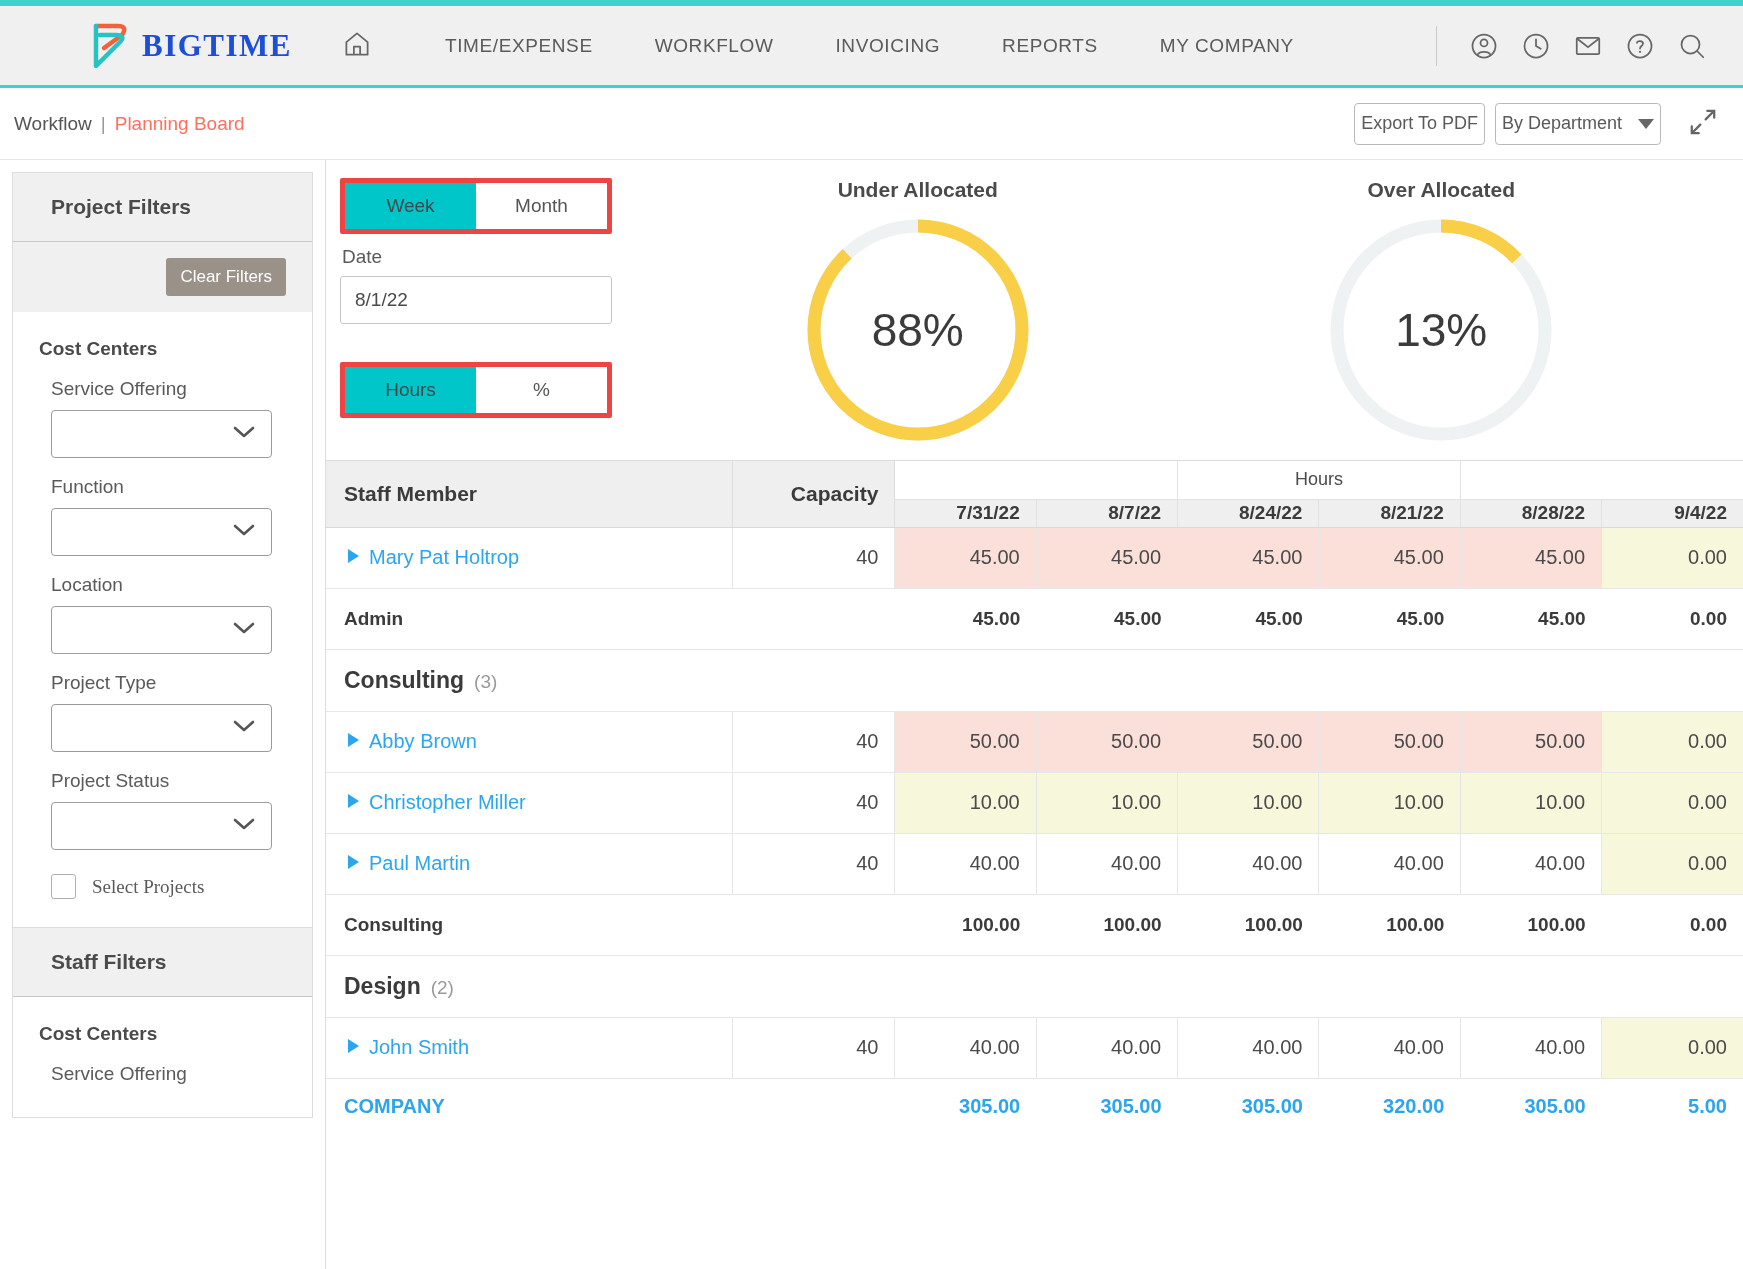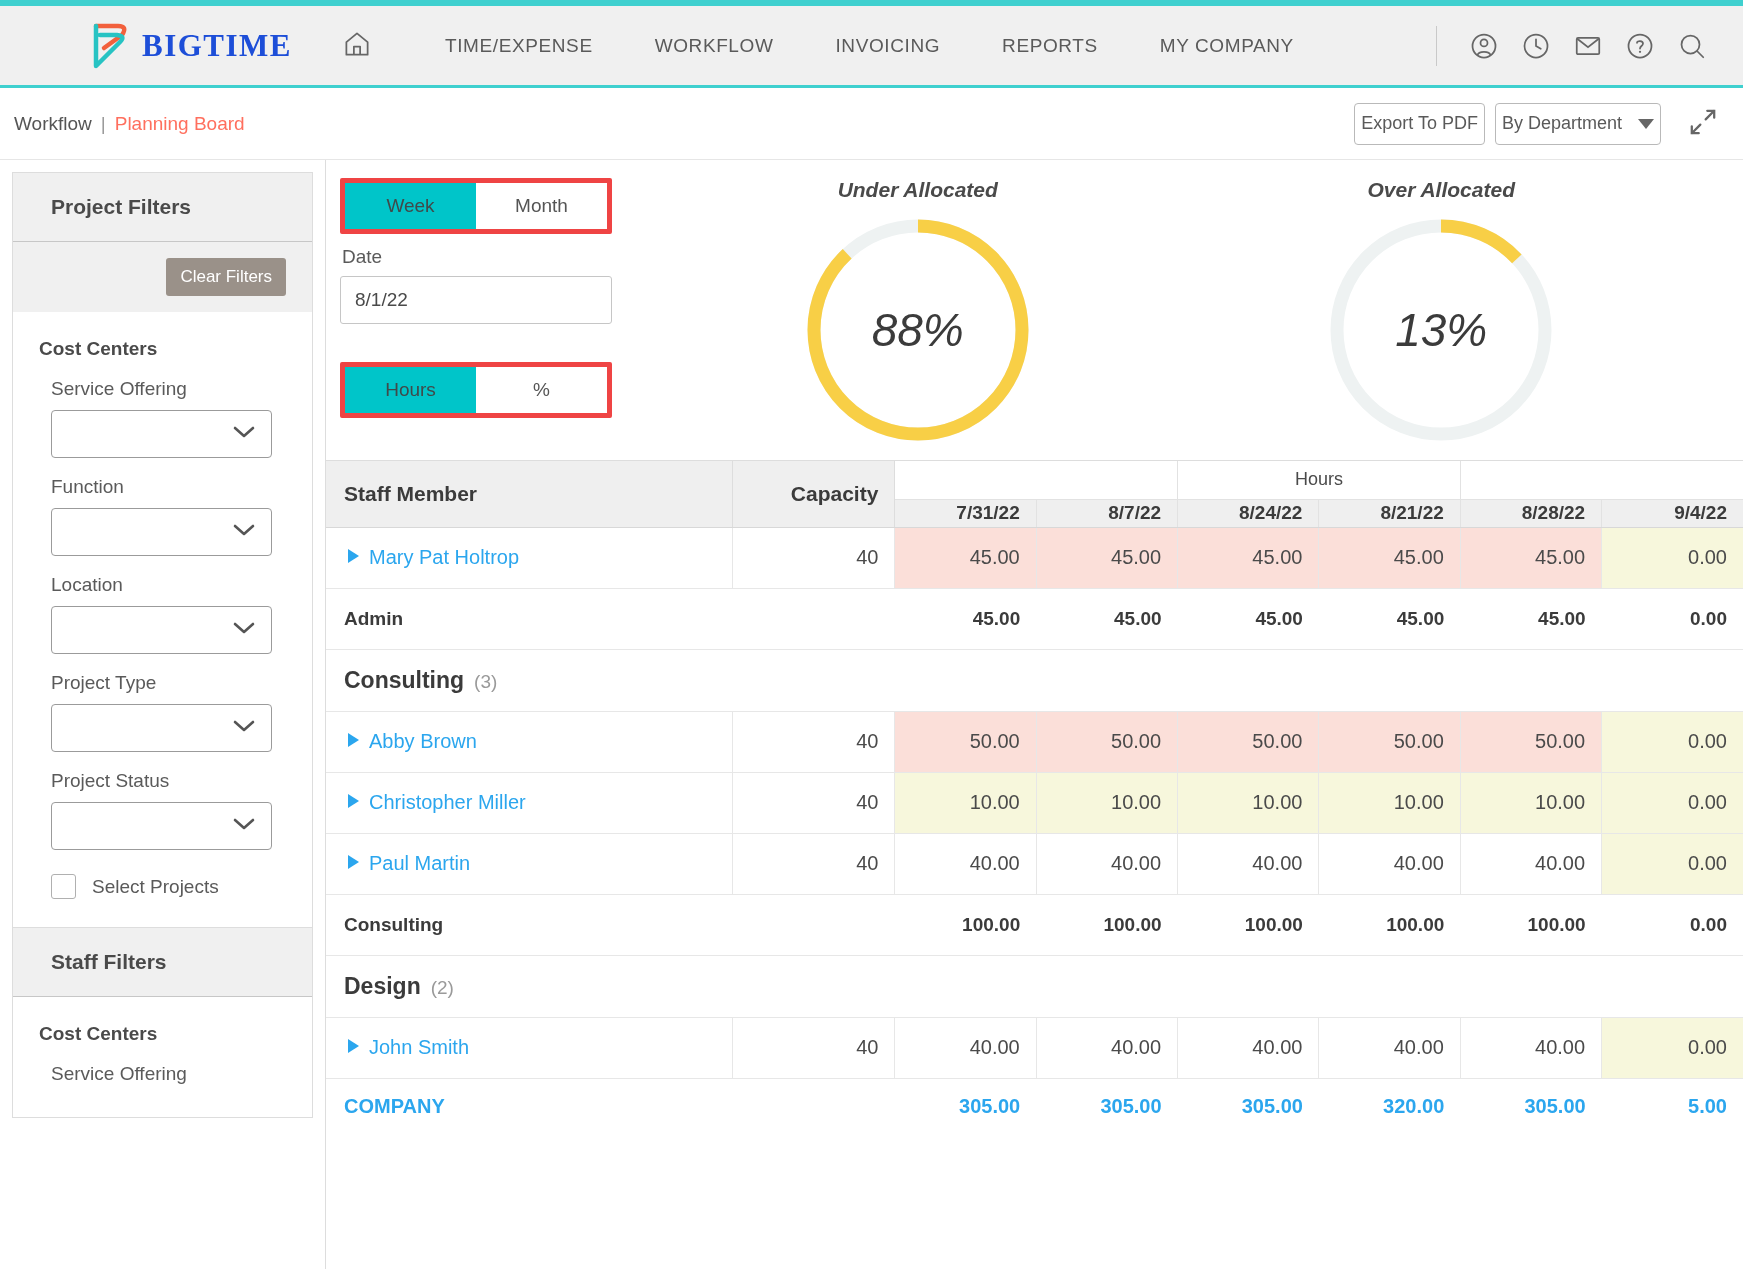--- a/index.html
+++ b/index.html
@@ -92,21 +92,21 @@
   .panel-body { padding: 26px 26px 22px 26px; background: #fff; }
   .group-title { font-size: 19px; font-weight: bold; color: #4a4a4a; margin-bottom: 18px; }
   .field-label { font-size: 19px; color: #5a5a5a; margin: 18px 0 10px 12px; }
   .select-box {
     height: 48px; border: 1px solid #9b9b9b; border-radius: 4px;
     margin: 0 14px 4px 12px; background: #fff; position: relative; cursor: pointer;
   }
   .select-box .chev {
     position: absolute; right: 14px; top: 50%; transform: translateY(-50%);
   }
-  .checkbox-row { display: flex; align-items: center; margin: 24px 0 6px 12px; }
+  .checkbox-row { display: flex; align-items: center; margin: 24px 0 6px 12px; font-family: Liberation Serif, serif; }
   .checkbox {
     width: 25px; height: 25px; border: 1px solid #b0b0b0; border-radius: 3px;
     background: #fff; cursor: pointer;
   }
   .checkbox-label { font-size: 19px; color: #5a5a5a; margin-left: 16px; }
 
   
   .content { flex: 1; border-left: 1px solid #ddd; background: #fff; overflow: hidden; position: relative; }
   .content-top { display: flex; padding: 18px 0 0 0; height: 300px; position: relative; }
 
@@ -122,21 +122,21 @@
   .seg-item.active { background: #00c5c9; color: #3f4a4a; }
   .date-label { font-size: 19px; color: #5a5a5a; margin: 12px 0 8px 2px; }
   .date-input {
     width: 272px; height: 48px; border: 1px solid #c6c6c6; border-radius: 3px;
     font-size: 19px; color: #4a4a4a; padding: 0 14px;
     font-family: "Liberation Sans", sans-serif; background: #fff;
   }
   .seg-2 { margin-top: 38px; }
 
   .donuts { flex: 1; display: flex; justify-content: space-around; padding: 0 40px 0 0; }
-  .donut-card { text-align: center; font-style: italic; }
+  .donut-card { text-align: center; }
   .donut-title { font-size: 21px; font-weight: bold; color: #4a4a4a; margin-bottom: 12px; }
   .donut-wrap { position: relative; width: 232px; height: 232px; }
   .donut-val {
     position: absolute; inset: 0; display: flex; align-items: center; justify-content: center;
     font-size: 46px; color: #3b3b3b;
   }
 
   
   .tbl-wrap { border-top: 1px solid #ddd; }
   table.grid { width: 100%; border-collapse: collapse; table-layout: fixed; }

